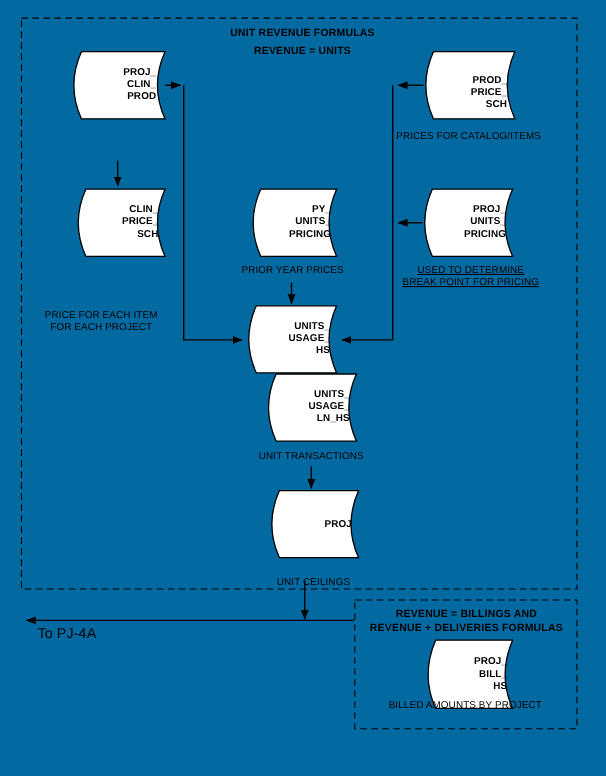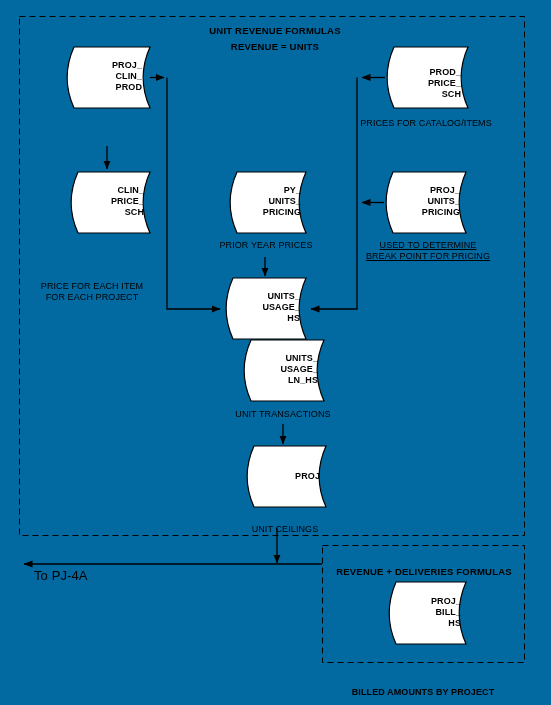--- a/index.html
+++ b/index.html
@@ -162,22 +162,23 @@
 HS</div>
 
   <div class="lbl node-label" style="left:248px; top:353px; width:70px;">UNITS_
 USAGE_
 LN_HS</div>
   <div class="lbl caption" style="left:223px; top:409px; width:120px;text-align:center;">UNIT TRANSACTIONS</div>
 
   <div class="lbl node-label" style="left:250px; top:471px; width:70px;">PROJ</div>
   <div class="lbl caption" style="left:240px; top:514px; width:90px;margin-top:10px;">UNIT CEILINGS</div>
 
+  <div class="lbl section-title" style="left:328px; top:552px; width:192px;">REVENUE = BILLINGS AND</div>
   <div class="lbl section-title" style="left:328px; top:565px; width:192px;">REVENUE + DELIVERIES FORMULAS</div>
 
   <div class="lbl node-label" style="left:391px; top:596px; width:70px;">PROJ_
 BILL_
 HS</div>
-  <div class="lbl caption" style="left:338px; top:687px; width:170px;font-weight:bold;">BILLED AMOUNTS BY PROJECT</div>
+  <div class="lbl caption" style="left:338px; top:636px; width:170px;">BILLED AMOUNTS BY PROJECT</div>
 
   <div class="lbl small-note" style="left:34px; top:570px; width:80px; text-align:left;">To PJ-4A</div>
 
 </div>
 
 </body></html>

